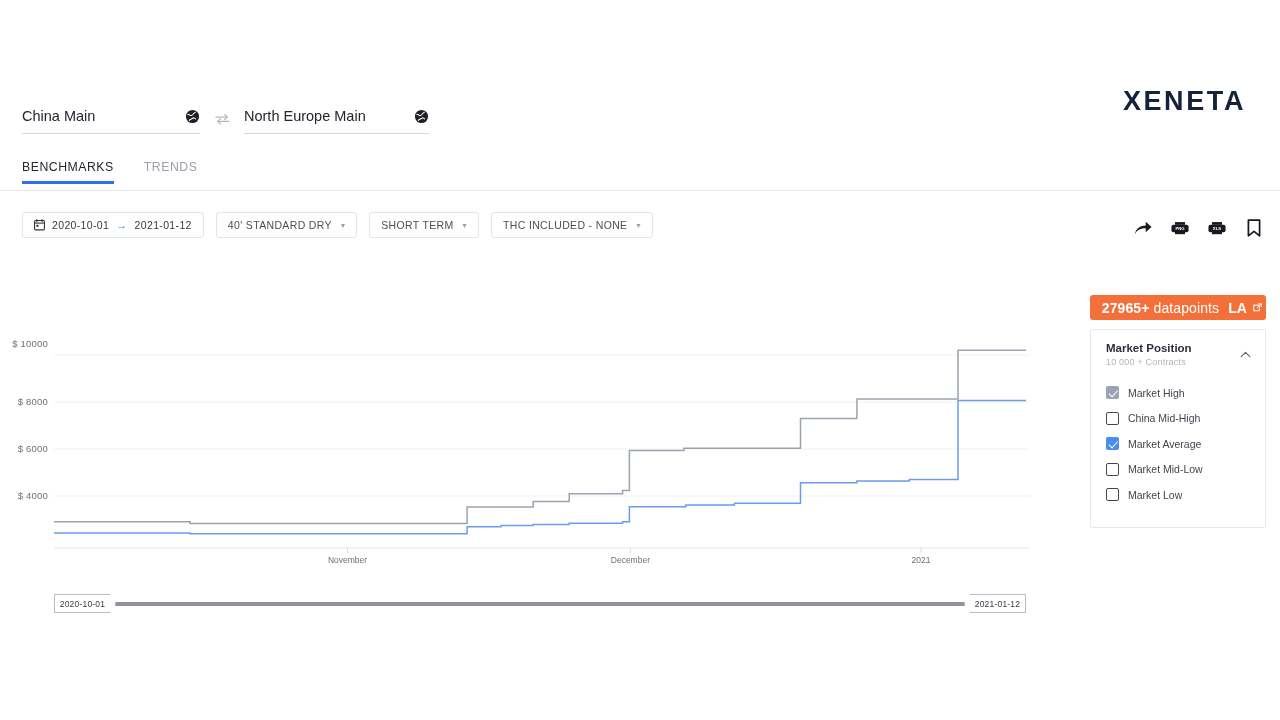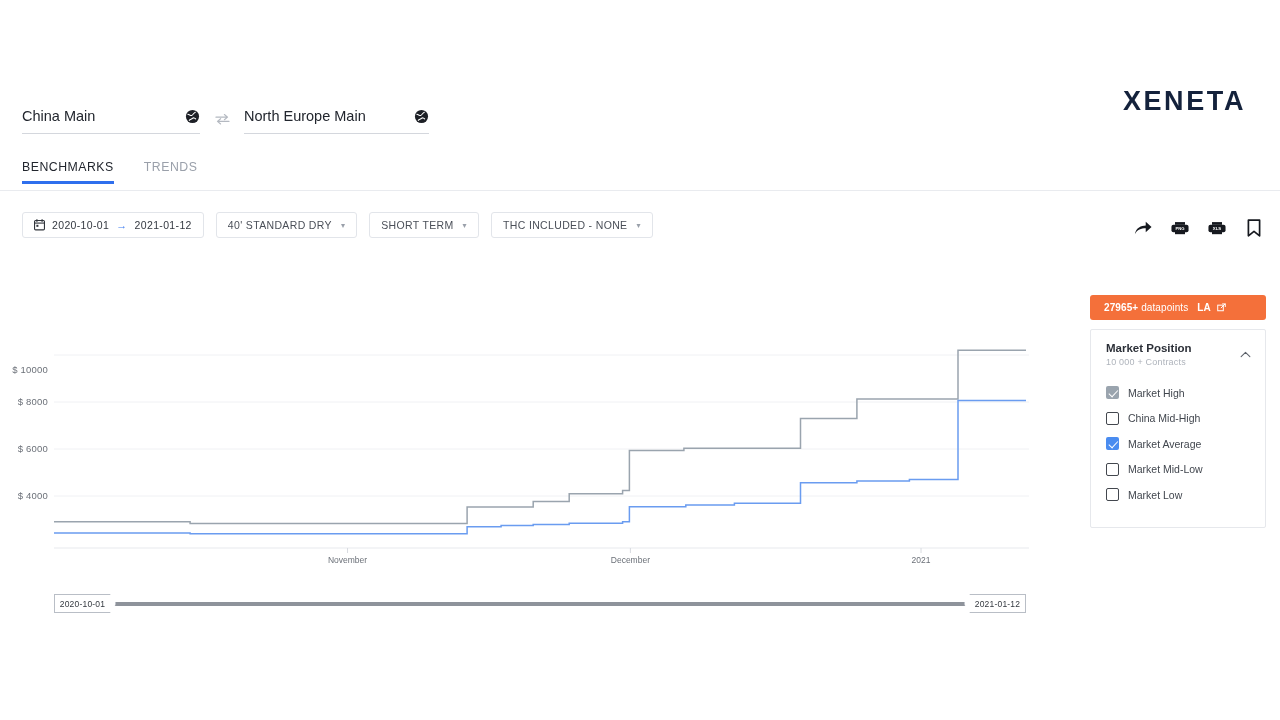--- a/index.html
+++ b/index.html
@@ -75,22 +75,22 @@
   }
   .handle.left { left: 0; width: 62px; padding-right: 5px;
     clip-path: polygon(0 0, 56px 0, 100% 50%, 56px 100%, 0 100%); }
   .handle.right { right: 0; width: 62px; padding-left: 5px;
     clip-path: polygon(100% 0, 6px 0, 0 50%, 6px 100%, 100% 100%); }
 
   
   .badge {
     position: absolute; left: 1090px; top: 295px; width: 176px; height: 25px;
     background: #f4703a; border-radius: 3px;
-    display: flex; align-items: center; gap: 6px; padding: 0 14px;
-    color: #fff; font-size: 10px; font-weight: 700; letter-spacing: .1px;
+    display: flex; align-items: center; gap: 6px; padding: 0 4px;
+    color: #fff; font-size: 14px; font-weight: 700; letter-spacing: .1px; justify-content: flex-end;
   }
   .badge .la { font-weight: 700; margin-left: 3px; }
   .badge .ext { width: 9px; height: 9px; display: block; }
   .badge .dp { font-weight: 400; }
   .badge .dpnum { font-weight: 700; }
 
   .panel {
     position: absolute; left: 1090px; top: 329px; width: 176px; height: 199px;
     border: 1px solid #e6e8ec; background: #fff; border-radius: 2px; padding: 12px 15px;
   }
@@ -198,21 +198,21 @@
       <rect x="1.6" y="6.4" width="18.8" height="8.4" rx="2.2" fill="#16191f"></rect>
       <rect x="5.5" y="13.2" width="11" height="3.6" fill="#16191f"></rect>
       <text x="11" y="12.3" font-size="4.8" font-family="Liberation Sans, sans-serif" font-weight="700" fill="#fff" text-anchor="middle">XLS</text>
     </svg>
     <svg class="act" viewBox="0 0 20 20">
       <path d="M4.4 2.2h11.2v15.6L10 13.4l-5.6 4.4z" fill="none" stroke="#16191f" stroke-width="1.7" stroke-linejoin="round"></path>
     </svg>
   </div>
 
   <div class="chart-area">
-    <div class="ylabel" style="left:0; top:34px;">$ 10000</div>
+    <div class="ylabel" style="left:0; top:8px;">$ 10000</div>
     <div class="ylabel" style="left:0; top:66px;">$ 8000</div>
     <div class="ylabel" style="left:0; top:113px;">$ 6000</div>
     <div class="ylabel" style="left:0; top:160px;">$ 4000</div>
     <svg class="chart-svg" id="plot" width="975" height="240">
         <line x1="0" x2="975" y1="25" y2="25" stroke="#f0f1f4" stroke-width="1"></line>
         <line x1="0" x2="975" y1="72" y2="72" stroke="#f0f1f4" stroke-width="1"></line>
         <line x1="0" x2="975" y1="119" y2="119" stroke="#f0f1f4" stroke-width="1"></line>
         <line x1="0" x2="975" y1="166" y2="166" stroke="#f0f1f4" stroke-width="1"></line>
         <line x1="0" x2="975" y1="218" y2="218" stroke="#e7e9ed" stroke-width="1"></line>
         <line x1="293.544" x2="293.544" y1="218" y2="223" stroke="#d8dbe0" stroke-width="1"></line>

